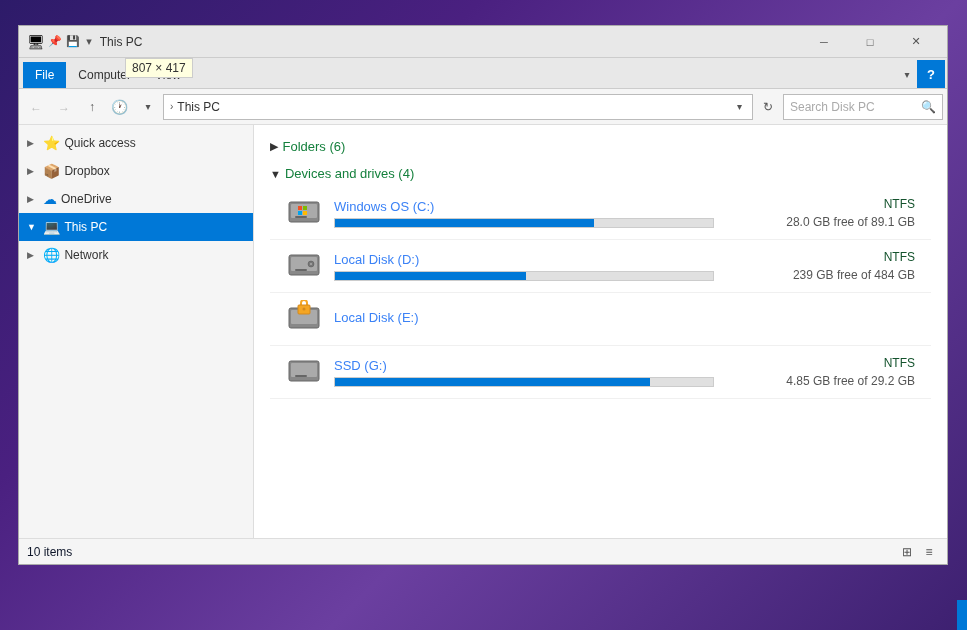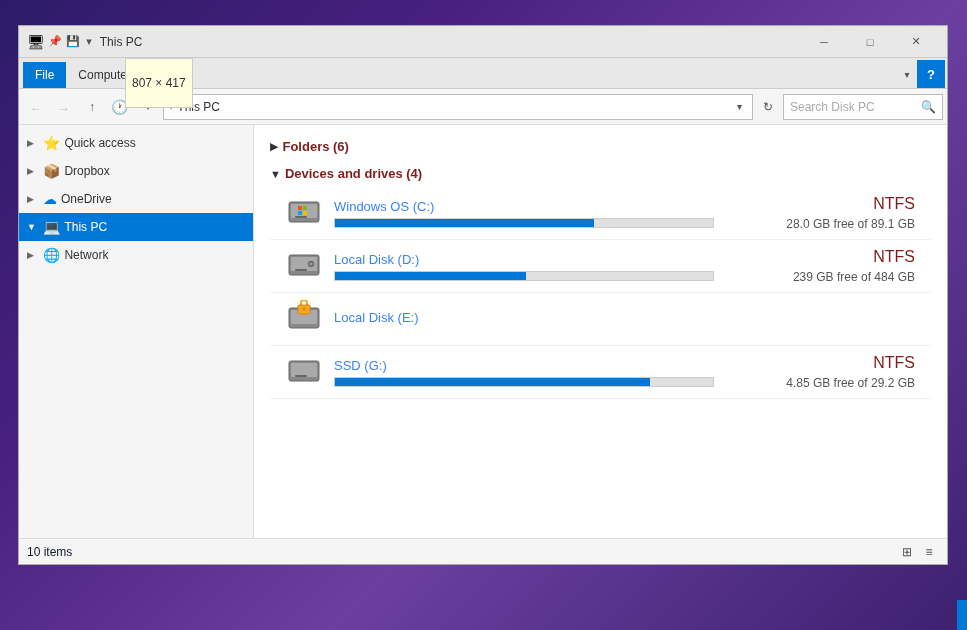--- a/index.html
+++ b/index.html
@@ -243,22 +243,22 @@
       padding: 6px 0;
       cursor: pointer;
       gap: 4px;
     }
     .section-chevron {
       font-size: 11px;
       color: #333;
     }
     .section-title {
       font-size: 13px;
-      color: #7f1d1d;
-      font-weight: bold;
+      color: #15803d;
+      font-weight: normal;
     }
 
     
     .drive-item {
       display: flex;
       align-items: center;
       padding: 8px 16px;
       gap: 12px;
       cursor: pointer;
       border-bottom: 1px solid #f0f0f0;
@@ -289,22 +289,22 @@
     .progress-bar-fill {
       height: 100%;
       background: #0078d7;
     }
     .drive-meta {
       width: 160px;
       text-align: right;
       flex-shrink: 0;
     }
     .drive-fs {
-      font-size: 16px;
-      color: #7f1d1d;
+      font-size: 12px;
+      color: #14532d;
       margin-bottom: 4px;
     }
     .drive-space {
       font-size: 12px;
       color: #555;
     }
 
     
     .status-bar {
       height: 26px;
@@ -336,21 +336,21 @@
       color: #555;
     }
 
     
     .dimension-popup {
       position: absolute;
       top: 58px;
       left: 125px;
       background: #ffffe0;
       border: 1px solid #ccc;
-      padding: 17px 6px;
+      padding: 2px 6px;
       font-size: 12px;
       color: #333;
       z-index: 100;
     }
 
     
     .scroll-hint {
       position: absolute;
       right: 0;
       bottom: 0;

